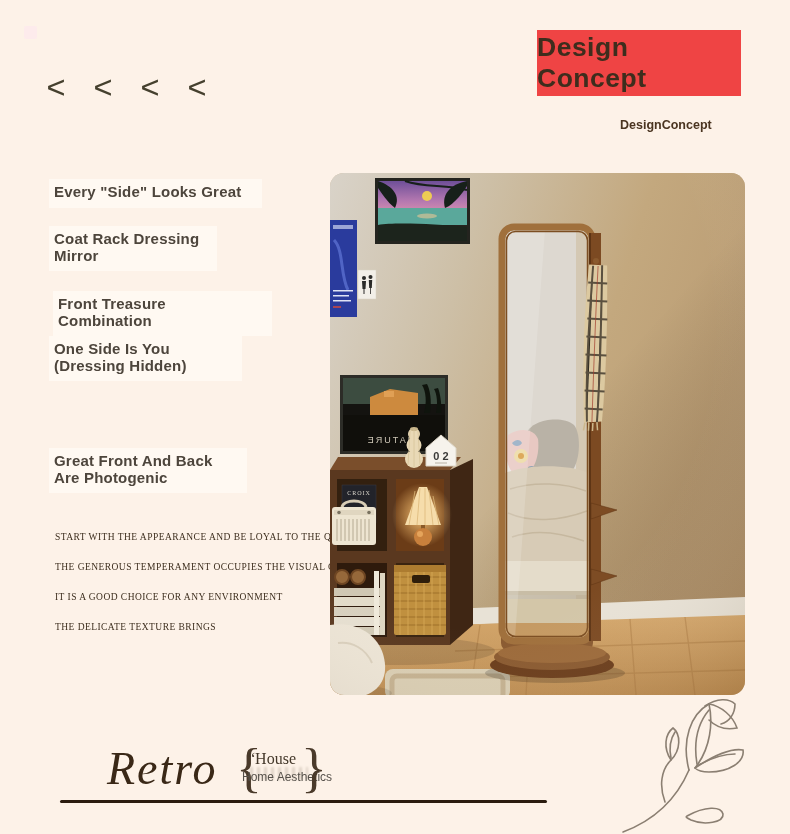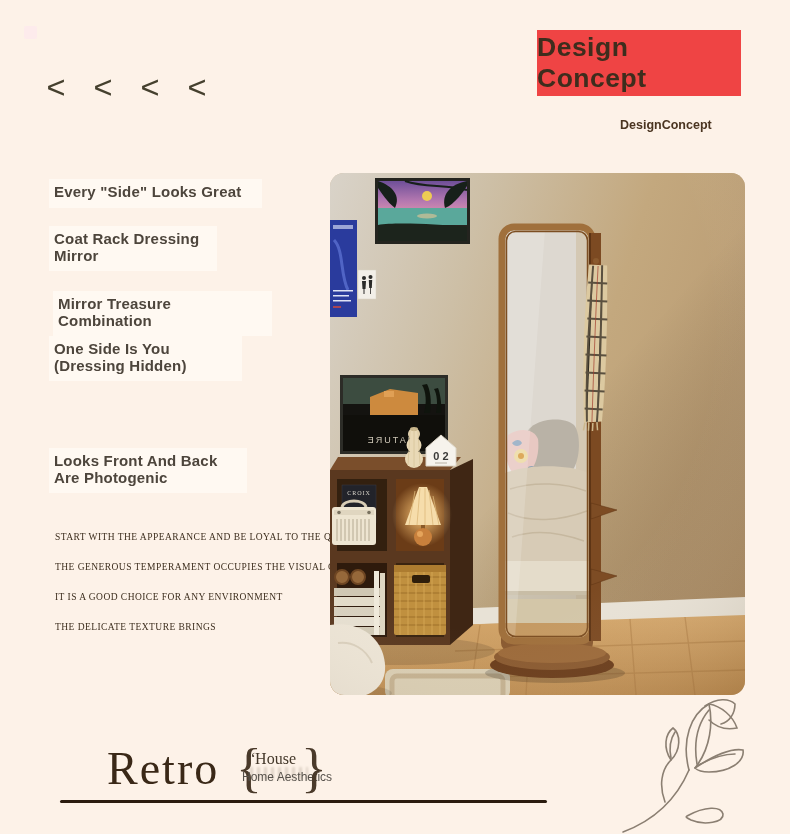--- a/index.html
+++ b/index.html
@@ -28,21 +28,21 @@
   .f6{left:49px;top:448px;width:185px;}
   
   .descriptions{position:absolute;left:55px;top:530px;font-family:"Liberation Serif",serif;
                 font-size:9.5px;font-weight:500;color:#3d2e1e;letter-spacing:.45px;}
   .descriptions div{height:30px;line-height:14px;white-space:nowrap;}
   
   .photo{position:absolute;left:330px;top:173px;width:415px;height:522px;border-radius:14px;
          overflow:hidden;background:#cbb79a;}
   .photo svg{display:block;}
   
-  .word-big{position:absolute;font-family:"Liberation Serif",serif;
+  .word-big{position:absolute;font-family:"Liberation Serif",serif;font-style:italic;
             font-size:46px;color:#3a2817;letter-spacing:2px;line-height:1;}
   .retro{left:107px;top:746px;}
   .romantic{left:332px;top:746px;}
   .brace{position:absolute;font-family:"Liberation Serif",serif;font-size:54px;font-weight:300;
          color:#4a3a2a;line-height:1;}
   .brace-open{left:236px;top:741px;}
   .brace-close{left:301px;top:741px;}
   .quote-top{position:absolute;left:248px;top:750px;font-family:"Liberation Serif",serif;
              font-size:16px;color:#44382a;}
   .quote-bottom{position:absolute;left:242px;top:770px;font-size:12px;font-weight:400;color:#55504a;}
@@ -68,23 +68,23 @@
   <div class="title-band">
     <h1>Design Concept</h1>
   </div>
   <div class="tabs">
     <span>Design</span>
     <span>Concept</span>
   </div>
 
   <div class="feature f1">Every "Side" Looks Great</div>
   <div class="feature f2">Coat Rack Dressing Mirror</div>
-  <div class="feature f3">Mirror Treasure Combination</div>
+  <div class="feature f3">Front Treasure Combination</div>
   <div class="feature f4">One Side Is You (Dressing Hidden)</div>
-  <div class="feature f6">Looks Front And Back Are Photogenic</div>
+  <div class="feature f6">Great Front And Back Are Photogenic</div>
 
   <div class="descriptions">
     <div>START WITH THE APPEARANCE AND BE LOYAL TO THE QUALITY A</div>
     <div>THE GENEROUS TEMPERAMENT OCCUPIES THE VISUAL CENT</div>
     <div>IT IS A GOOD CHOICE FOR ANY ENVIRONMENT</div>
     <div>THE DELICATE TEXTURE BRINGS</div>
   </div>
 
   <div class="photo">
     <svg width="415" height="522" viewBox="0 0 415 522" xmlns="http://www.w3.org/2000/svg">

